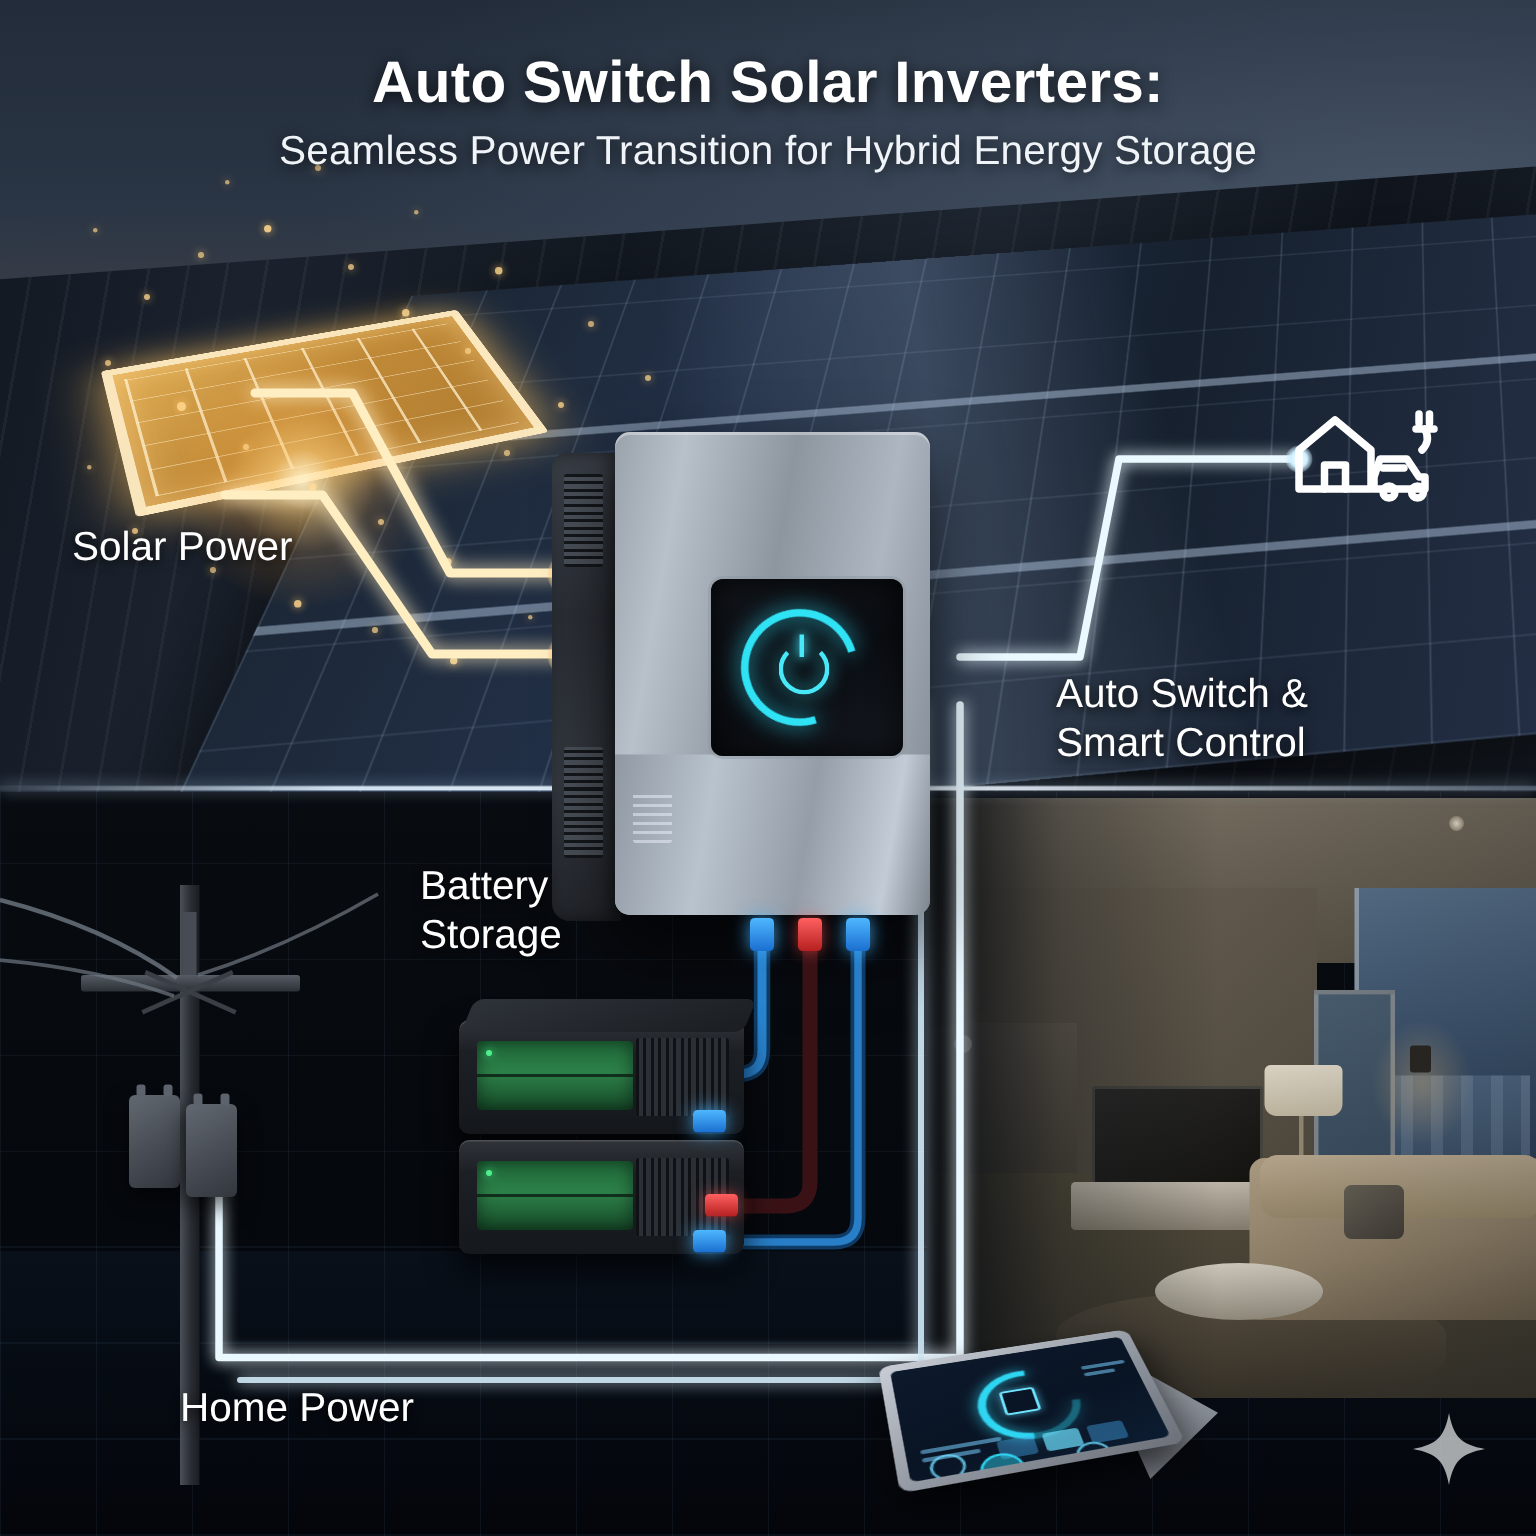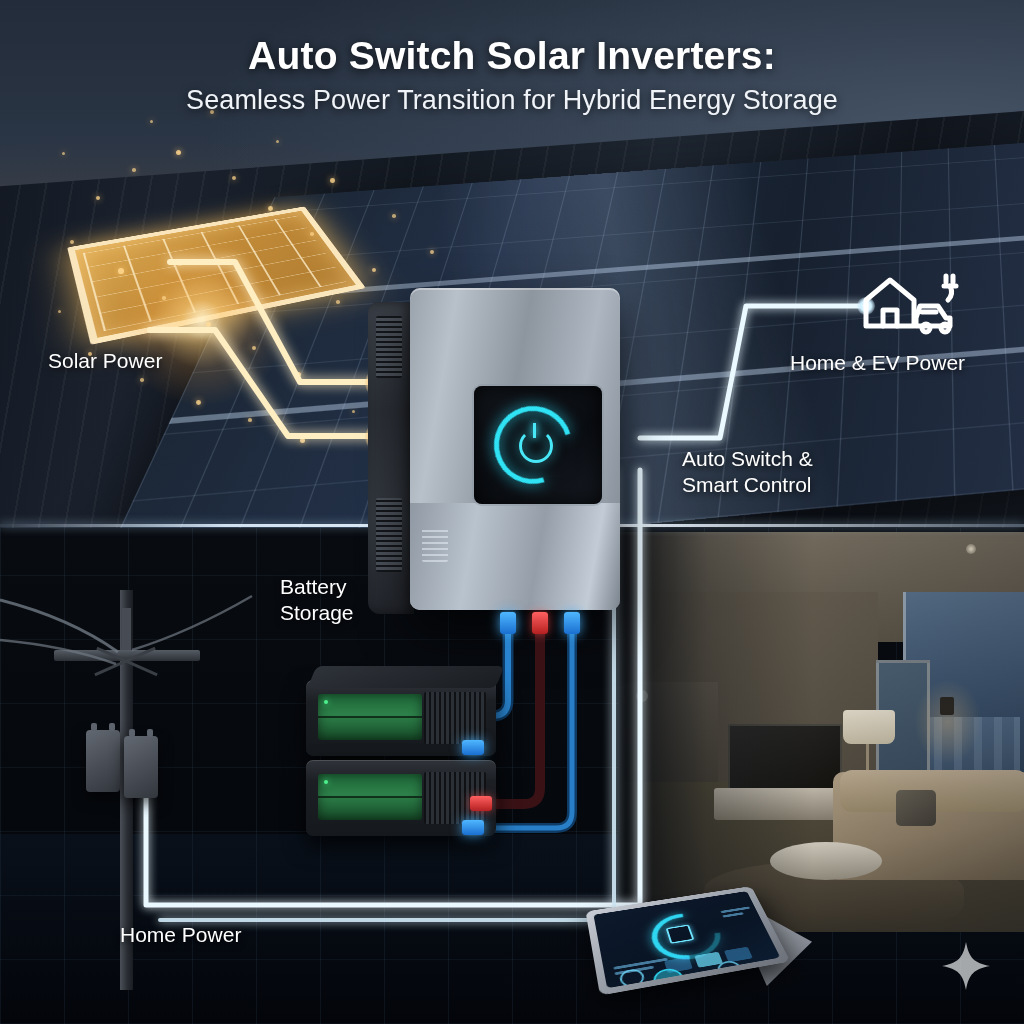--- a/index.html
+++ b/index.html
@@ -207,21 +207,21 @@
   .tab-stand{position:absolute;left:118px;top:48px;width:94px;height:92px;
     background:linear-gradient(160deg,#b7bdc6,#787e87);
     clip-path:polygon(8% 0%,100% 52%,52% 100%);opacity:.95;}
 
   
   .title-wrap{position:absolute;left:0;top:34px;width:1024px;text-align:center;z-index:40;}
   .title{font-size:39px;font-weight:bold;color:#ffffff;letter-spacing:.2px;
     text-shadow:0 2px 10px rgba(0,0,0,.75);line-height:1.12;}
   .subtitle{font-size:27px;font-weight:400;color:#f0f4f8;letter-spacing:.1px;
     text-shadow:0 2px 9px rgba(0,0,0,.75);line-height:1.2;margin-top:6px;}
-  .lbl{position:absolute;color:#ffffff;font-size:21px;line-height:1.24;z-index:38;
+  .lbl{position:absolute;color:#ffffff;font-size:27px;line-height:1.24;z-index:38;
     text-shadow:0 2px 7px rgba(0,0,0,.85);white-space:pre-line;}
 
   
   .sparkle{position:absolute;right:32px;bottom:32px;width:52px;height:52px;z-index:45;opacity:.82;}
 </style>
 </head>
 <body>
 
 <div id="stage">
 
@@ -445,22 +445,21 @@
       <path d="M944 286 L956 286"></path>
     </g>
   </svg>
 
   <div class="title-wrap">
     <div class="title">Auto Switch Solar Inverters:</div>
     <div class="subtitle">Seamless Power Transition for Hybrid Energy Storage</div>
   </div>
 
   <div class="lbl" style="left:48px;top:348px;">Solar Power</div>
-  <div class="lbl" style="left:790px;top:350px;">Home &amp; EV Power</div>
-  <div class="lbl" style="left:682px;top:446px;">Auto Switch &amp;
+  <div class="lbl" style="left:704px;top:446px;">Auto Switch &amp;
 Smart Control</div>
   <div class="lbl" style="left:280px;top:574px;">Battery
 Storage</div>
   <div class="lbl" style="left:120px;top:922px;">Home Power</div>
 
   <svg class="sparkle" viewBox="0 0 52 52">
     <path d="M26 2 C29 18 34 23 50 26 C34 29 29 34 26 50 C23 34 18 29 2 26 C18 23 23 18 26 2 Z" fill="#c9ccce"></path>
   </svg>
 
 </div>

